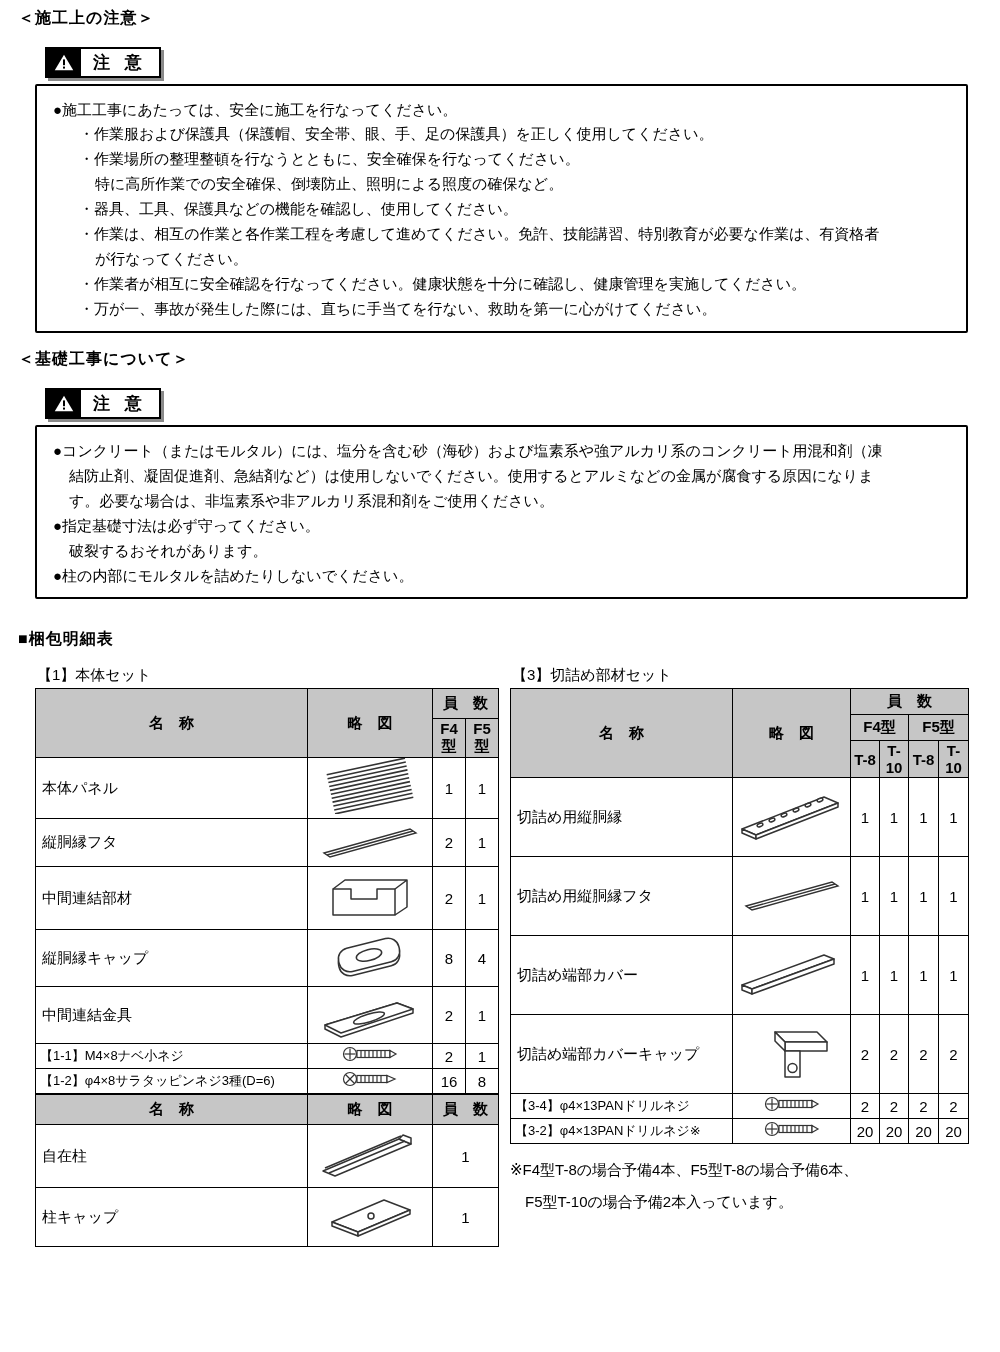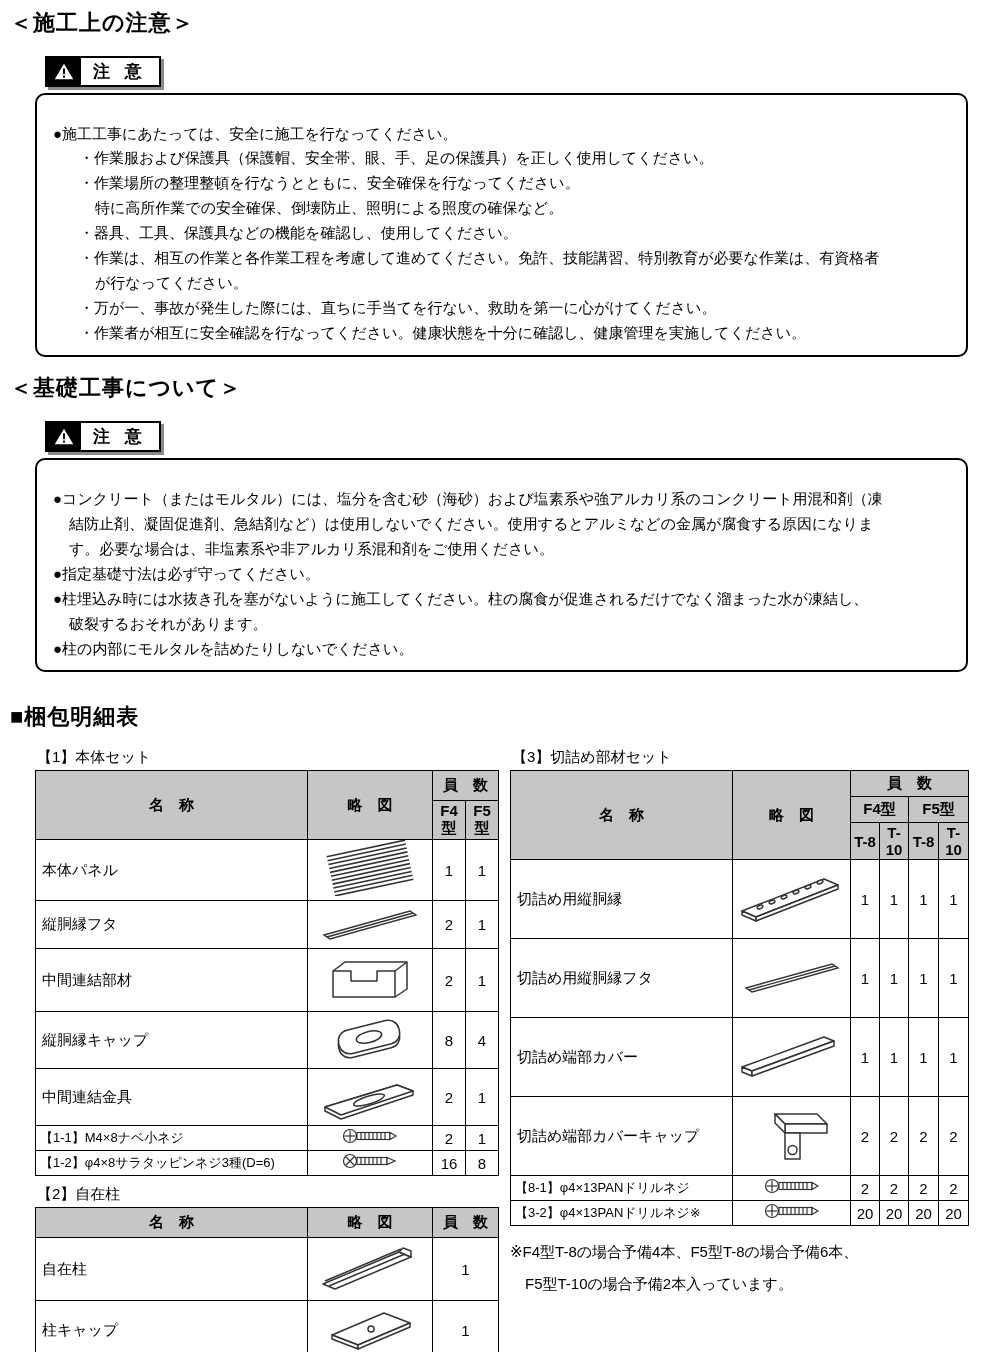--- a/index.html
+++ b/index.html
@@ -4,39 +4,39 @@
 <style>
   * { margin:0; padding:0; box-sizing:border-box; }
   html,body { background:#ffffff; }
   body {
     width:1000px; min-height:1352px;
     font-family:"Liberation Sans","DejaVu Sans",sans-serif;
     color:#000;
   }
   .page { width:1000px; padding-top:8px; }
 
-  .sec-title { font-size:22px; font-weight:bold; margin:0 0 18px 10px; letter-spacing:1px; }
+  .sec-title { font-size:16px; font-weight:bold; margin:0 0 18px 18px; letter-spacing:1px; }
   .sec-title.s2 { margin-top:16px; }
   .sec-title.s3 { margin-top:30px; margin-bottom:12px; }
 
   
   .caution-badge {
     display:inline-flex; align-items:stretch;
     border:2px solid #000; background:#fff;
     box-shadow:3px 3px 0 #8a8a8a;
     margin:0 1px 6px 45px;
   }
   .caution-icon { background:#000; display:flex; align-items:center; padding:3px 7px; }
   .caution-text { display:flex; align-items:center; padding:2px 12px; font-size:17px; font-weight:bold; letter-spacing:5px; }
 
   
   .note-box {
-    border:2px solid #000; border-radius:10px;
+    border:2px solid #000; border-radius:2px;
     margin:0 32px 0 35px;
-    padding:26px 16px 9px 16px;
+    padding:11px 16px 9px 16px;
     font-size:15px; line-height:25px;
   }
   .note-item { padding-left:16px; }
   .note-item.lv2 { margin-left:26px;font-family:Liberation Serif, serif; }
   .note-item .ln.first { text-indent:-16px; }
 
   
   .tables { display:flex; gap:12px; align-items:flex-start; margin:4px 30px 0 35px; }
   .col-left { width:463px; }
   .col-right { width:458px; }
@@ -101,24 +101,24 @@
         <div class="ln cont">特に高所作業での安全確保、倒壊防止、照明による照度の確保など。</div>
       </div>
       <div class="note-item lv2">
         <div class="ln first">・器具、工具、保護具などの機能を確認し、使用してください。</div>
       </div>
       <div class="note-item lv2">
         <div class="ln first">・作業は、相互の作業と各作業工程を考慮して進めてください。免許、技能講習、特別教育が必要な作業は、有資格者</div>
         <div class="ln cont">が行なってください。</div>
       </div>
       <div class="note-item lv2">
+        <div class="ln first">・作業者が相互に安全確認を行なってください。健康状態を十分に確認し、健康管理を実施してください。</div>
+      </div>
+      <div class="note-item lv2">
         <div class="ln first">・万が一、事故が発生した際には、直ちに手当てを行ない、救助を第一に心がけてください。</div>
-      </div>
-      <div class="note-item lv2">
-        <div class="ln first">・作業者が相互に安全確認を行なってください。健康状態を十分に確認し、健康管理を実施してください。</div>
       </div>
     </div>
 
   <h2 class="sec-title s2">＜基礎工事について＞</h2>
 
   <div class="caution-badge">
     <span class="caution-icon">
       <svg viewBox="0 0 26 22" width="20" height="17" aria-hidden="true">
         <polygon points="13,1 25,21 1,21" fill="#ffffff"></polygon>
         <rect x="11.7" y="7" width="2.6" height="7.5" fill="#000"></rect>
@@ -131,21 +131,20 @@
   <div class="note-box" id="box2">
       <div class="note-item lv1">
         <div class="ln first">●コンクリート（またはモルタル）には、塩分を含む砂（海砂）および塩素系や強アルカリ系のコンクリート用混和剤（凍</div>
         <div class="ln cont">結防止剤、凝固促進剤、急結剤など）は使用しないでください。使用するとアルミなどの金属が腐食する原因になりま</div>
         <div class="ln cont">す。必要な場合は、非塩素系や非アルカリ系混和剤をご使用ください。</div>
       </div>
       <div class="note-item lv1">
         <div class="ln first">●指定基礎寸法は必ず守ってください。</div>
       </div>
       <div class="note-item lv1">
-        <div class="ln first">●柱埋込み時には水抜き孔を塞がないように施工してください。柱の腐食が促進されるだけでなく溜まった水が凍結し、</div>
         <div class="ln cont">破裂するおそれがあります。</div>
       </div>
       <div class="note-item lv1">
         <div class="ln first">●柱の内部にモルタルを詰めたりしないでください。</div>
       </div>
     </div>
 
   <h2 class="sec-title s3">■梱包明細表</h2>
 
   <div class="tables">
@@ -274,21 +273,20 @@
                     <line x1="40" y1="5.5" x2="40" y2="12.5"></line>
                     <polygon points="46,5.5 54,9 46,12.5"></polygon>
                   </g>
                 </svg></td>
               <td class="cell-qty">16</td>
               <td class="cell-qty">8</td>
             </tr>
           </tbody>
       </table>
 
-      <div class="tbl-title mt">【2】自在柱</div>
       <table class="parts-table t2">
         <colgroup>
             <col style="width:272px">
             <col style="width:125px">
             <col style="width:66px">
           </colgroup>
         <thead>
           <tr>
             <th>名　称</th>
             <th>略　図</th>
@@ -410,21 +408,21 @@
                     <rect x="34" y="33" width="15" height="26"></rect>
                     <circle cx="41.5" cy="50" r="4.5"></circle>
                   </g>
                 </svg></td>
               <td class="cell-qty">2</td>
               <td class="cell-qty">2</td>
               <td class="cell-qty">2</td>
               <td class="cell-qty">2</td>
             </tr>
             <tr class="small-row">
-              <td class="cell-name">【8-1】φ4×13PANドリルネジ</td>
+              <td class="cell-name">【3-4】φ4×13PANドリルネジ</td>
               <td class="cell-sketch"><svg width="58" height="18" viewBox="0 0 58 18">
                   <g fill="#fff" stroke="#333" stroke-width="1.2">
                     <circle cx="9" cy="9" r="6.5"></circle>
                     <line x1="3.5" y1="9" x2="14.5" y2="9"></line>
                     <line x1="9" y1="3.5" x2="9" y2="14.5"></line>
                     <rect x="16" y="5.5" width="33" height="7"></rect>
                     <line x1="20" y1="5.5" x2="20" y2="12.5"></line>
                     <line x1="24" y1="5.5" x2="24" y2="12.5"></line>
                     <line x1="28" y1="5.5" x2="28" y2="12.5"></line>
                     <line x1="32" y1="5.5" x2="32" y2="12.5"></line>

